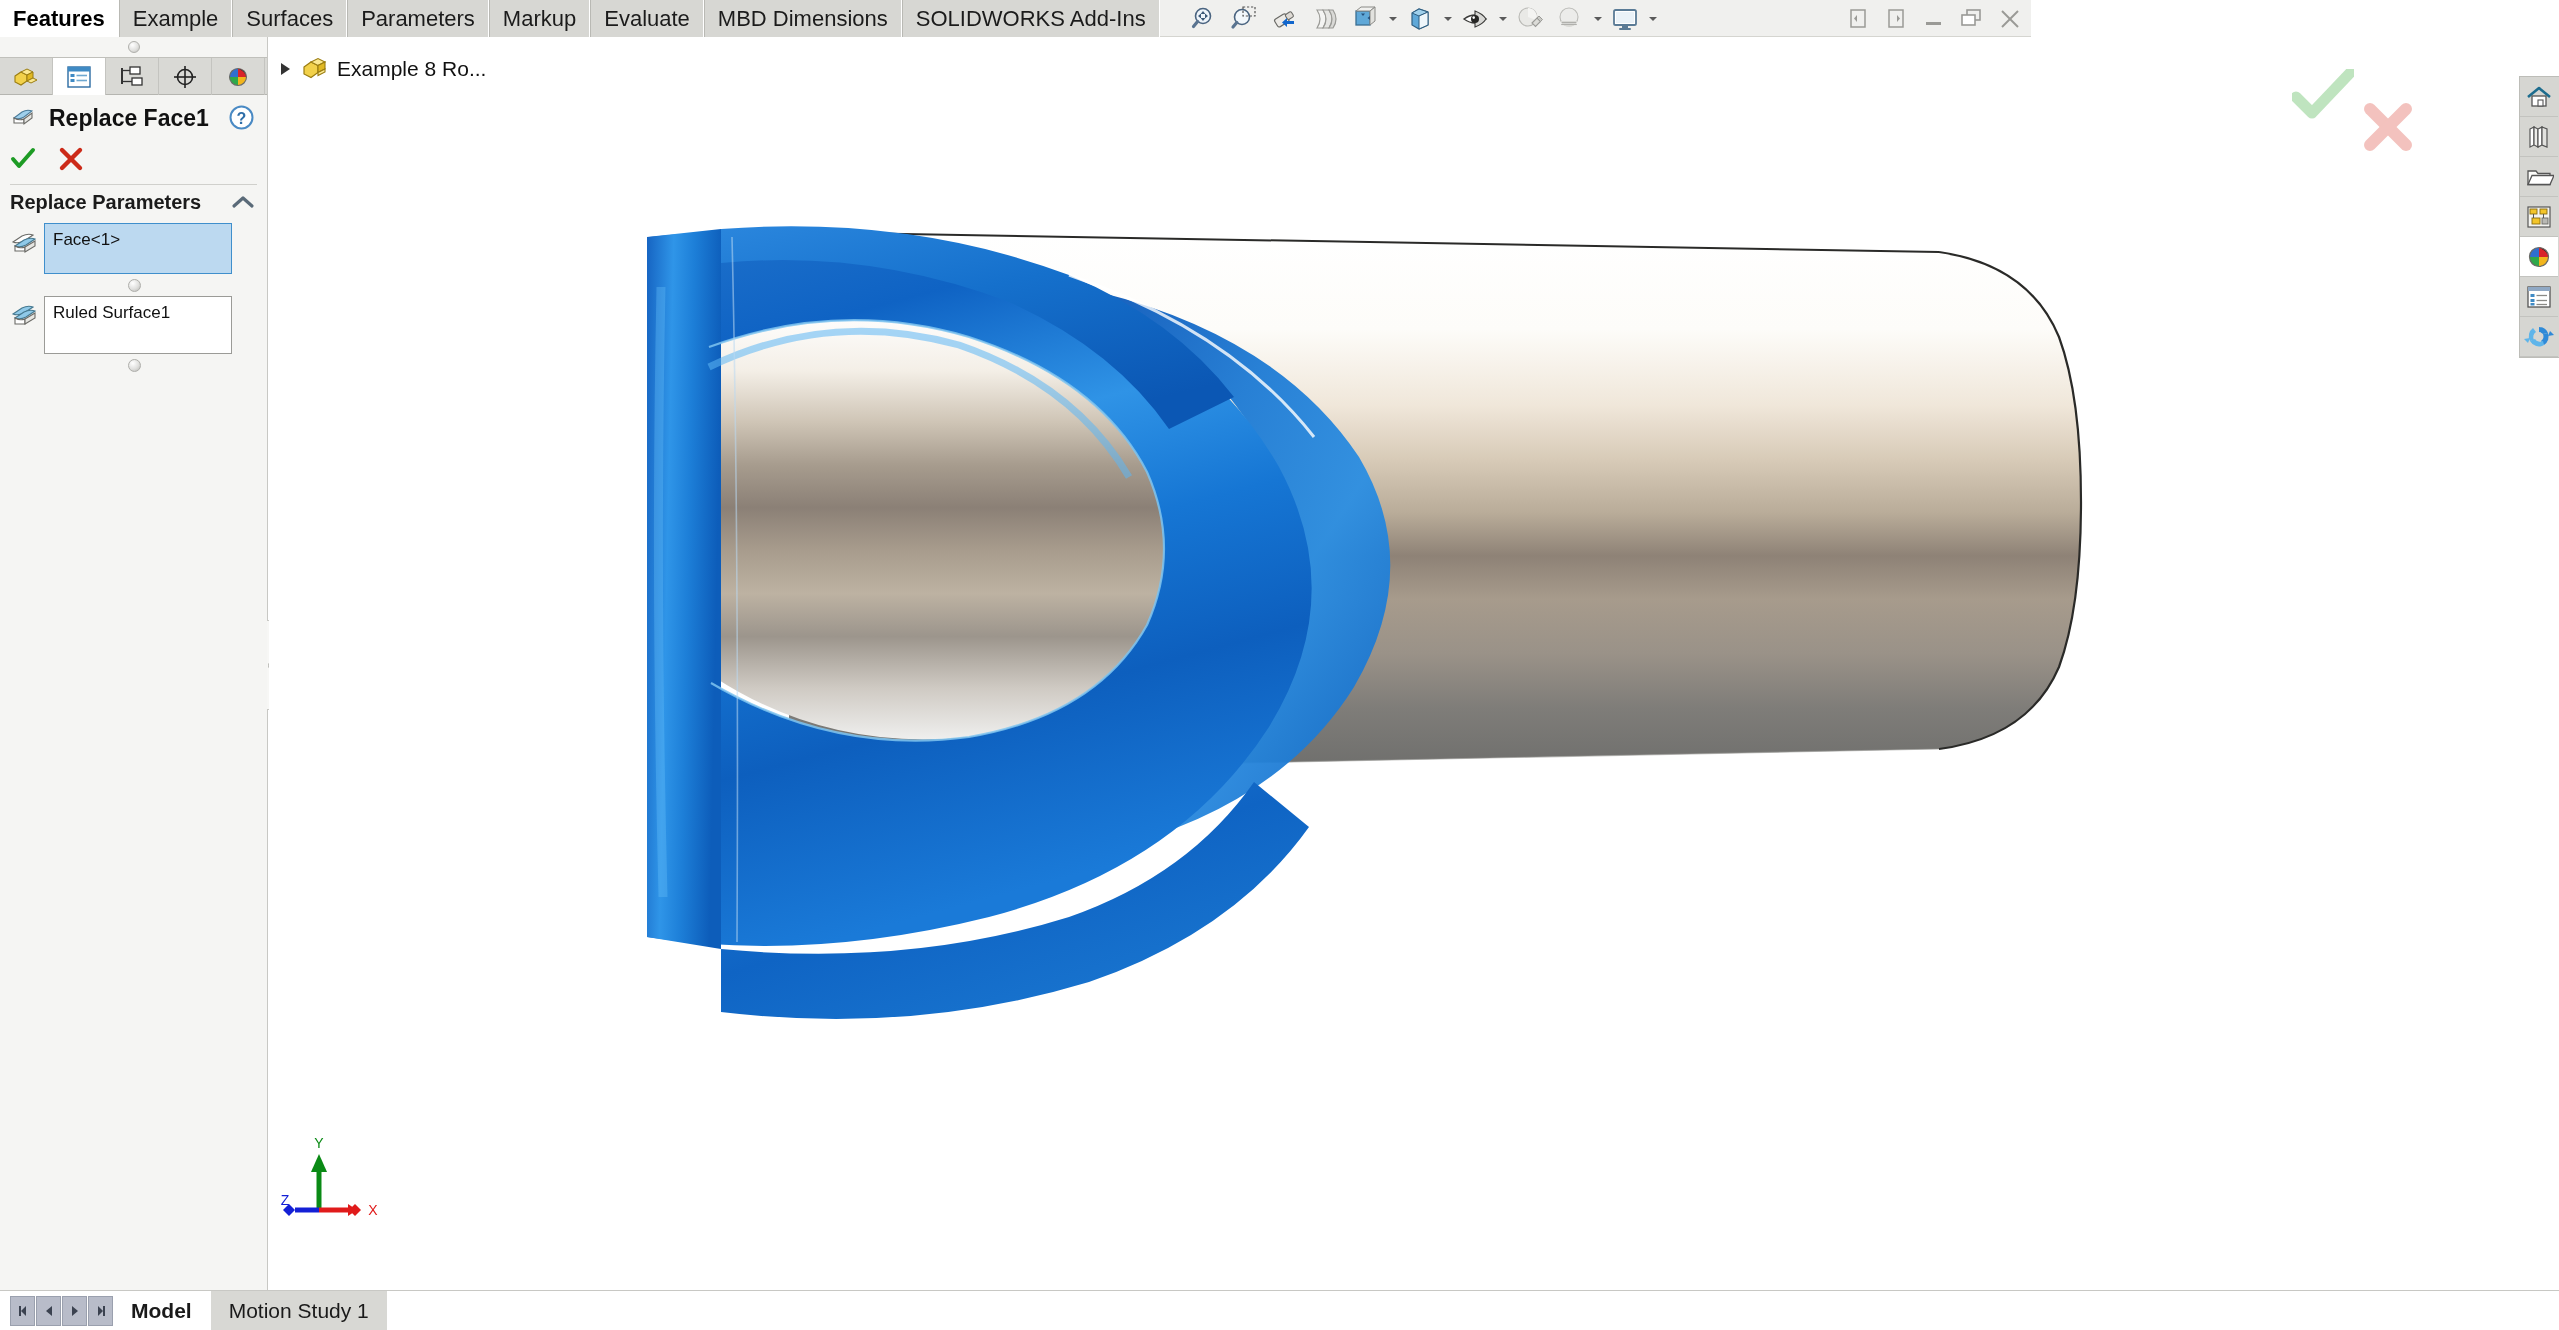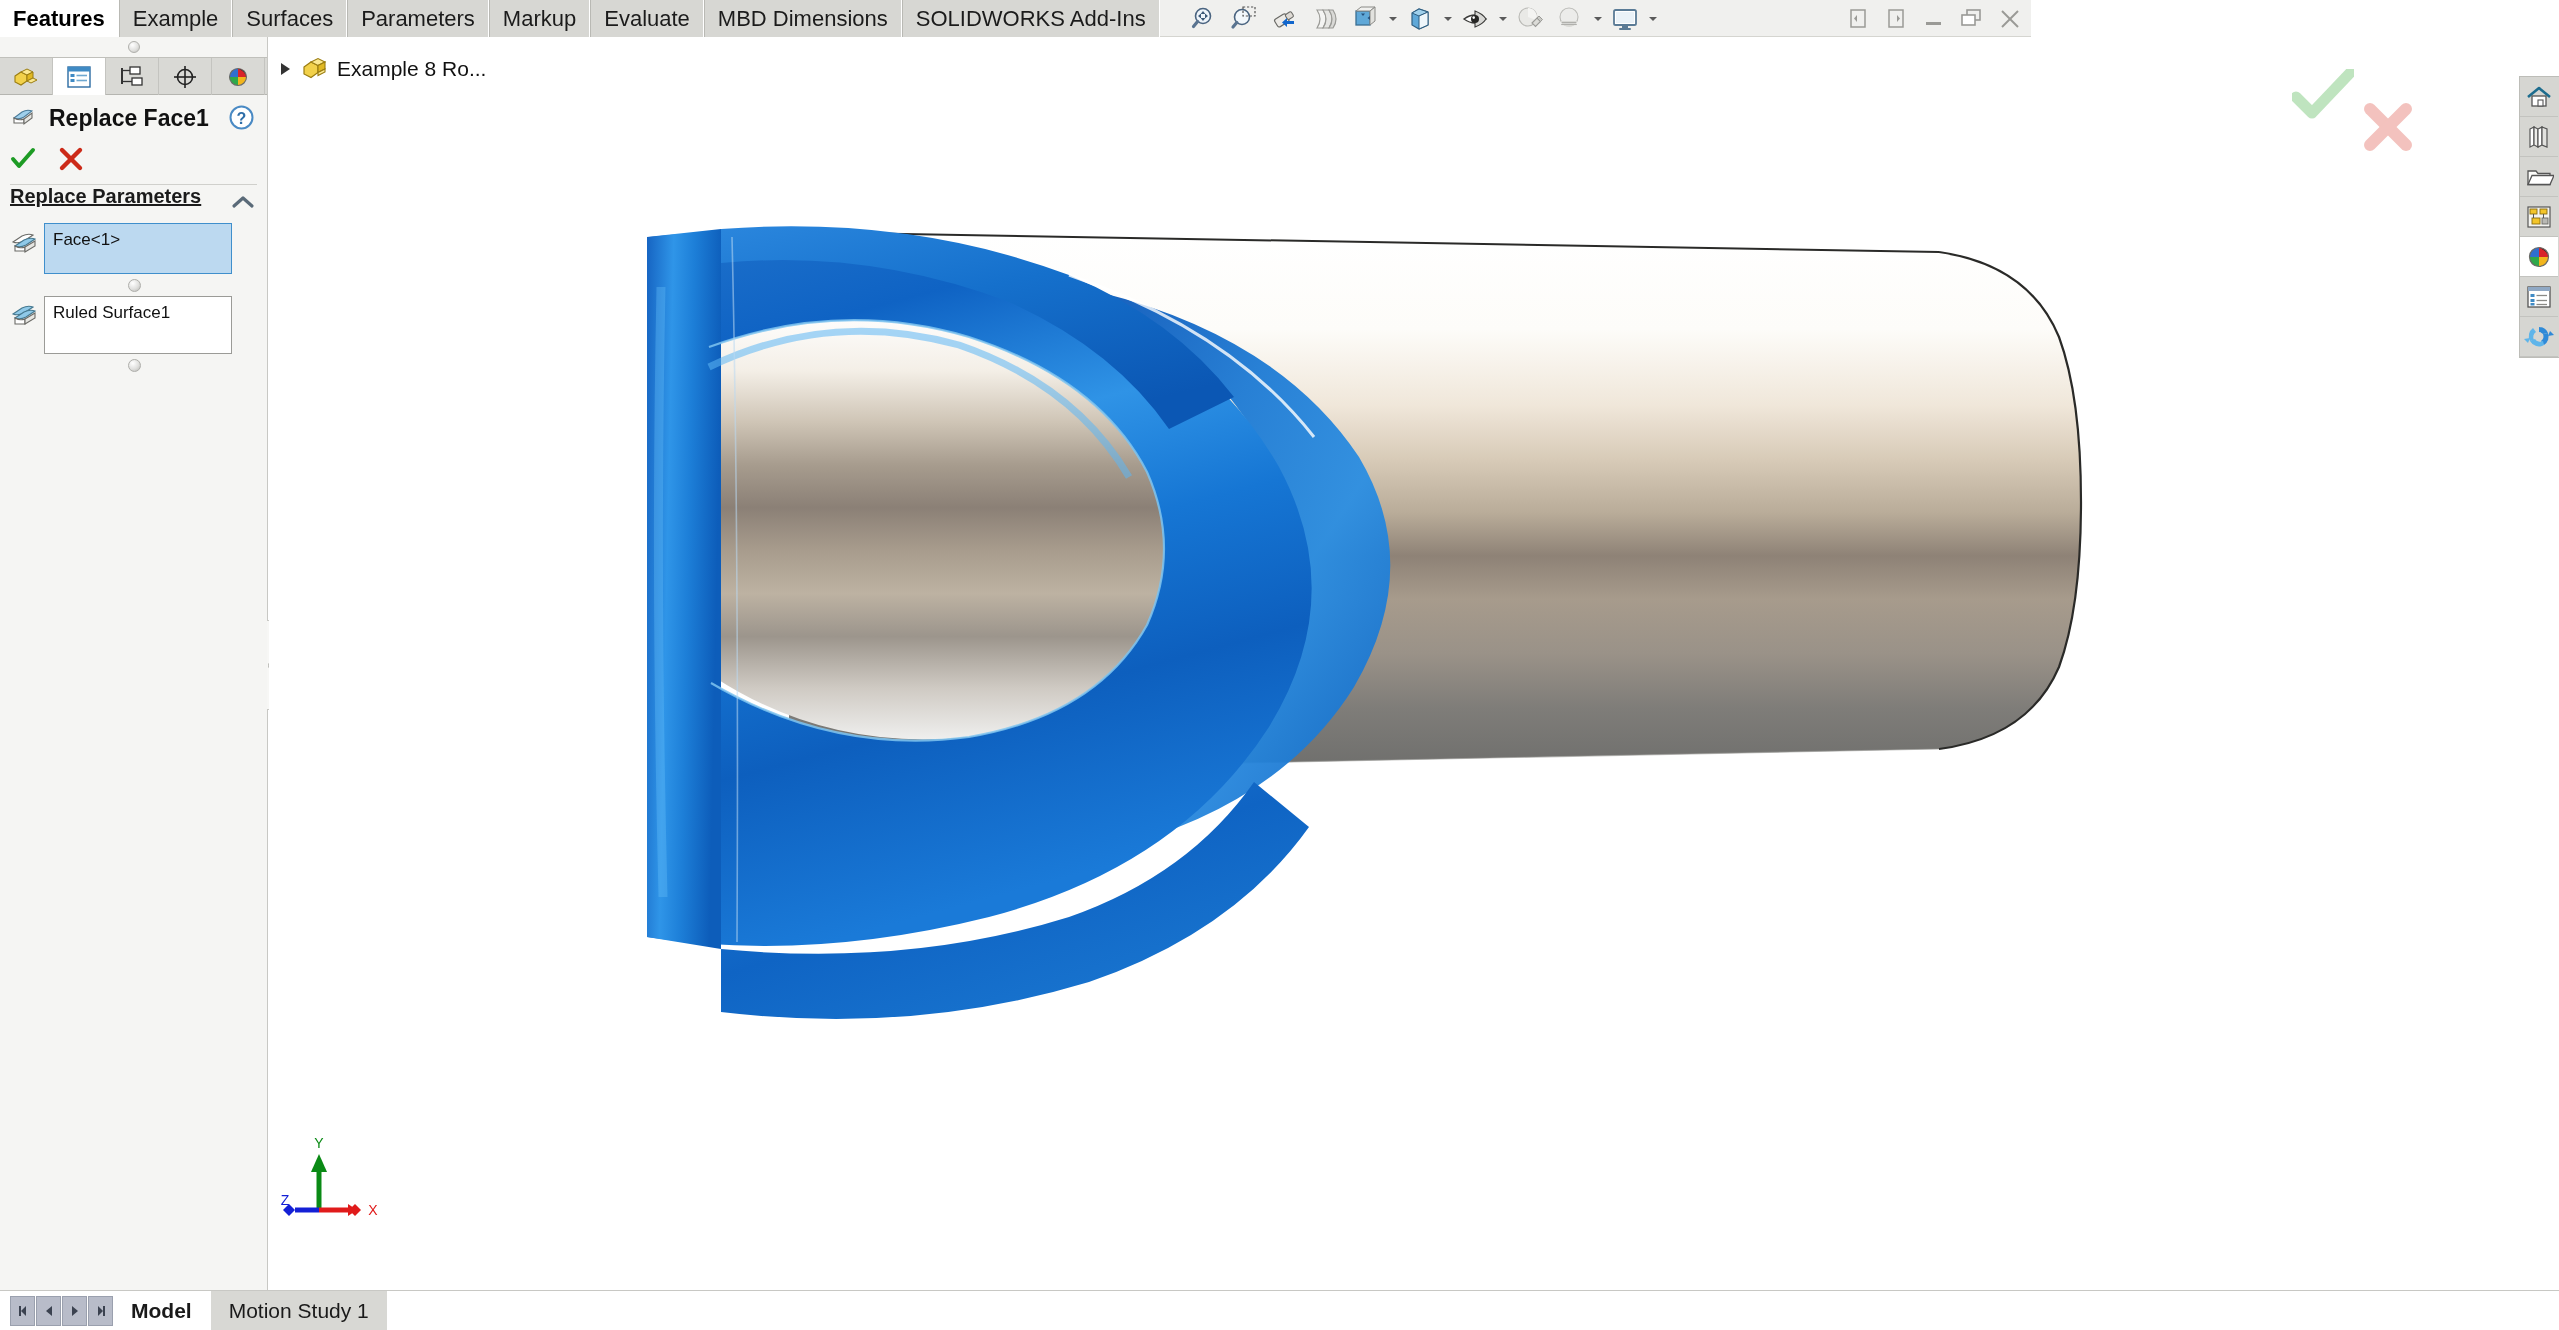--- a/index.html
+++ b/index.html
@@ -146,26 +146,25 @@
     height: 40px;
     padding-left: 10px;
     gap: 22px;
     background: #f5f5f3;
   }
   .pm-sep {
     height: 1px; margin: 3px 10px 0 10px;
     background: #d0d0cc;
   }
   .pm-section-title {
-    display: flex; 
+    display: flex; align-items: center;
     height: 34px;
     padding: 0 10px;
     font-size: 20px; font-weight: bold; color: #1b1b1b;
     position: relative;
-    text-decoration: underline;
   }
   .pm-collapse {
     position: absolute; right: 12px; top: 7px;
     cursor: default;
   }
   .pm-field-row {
     display: flex; align-items: flex-start;
     padding: 4px 0 0 8px;
     position: relative;
   }

